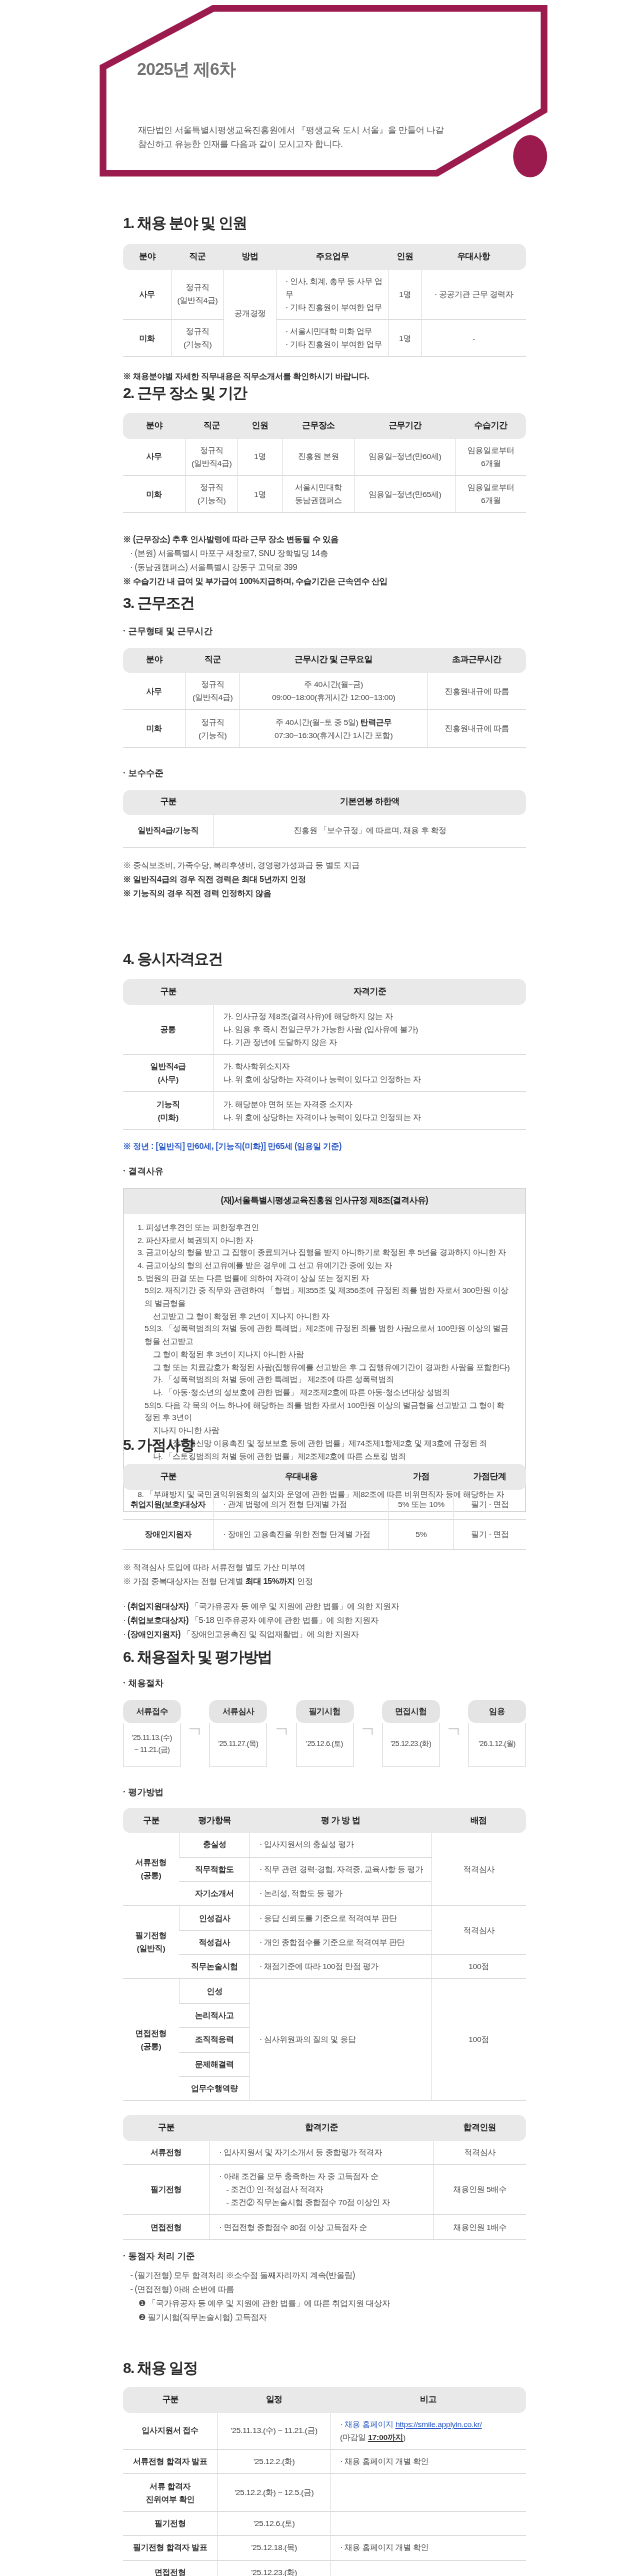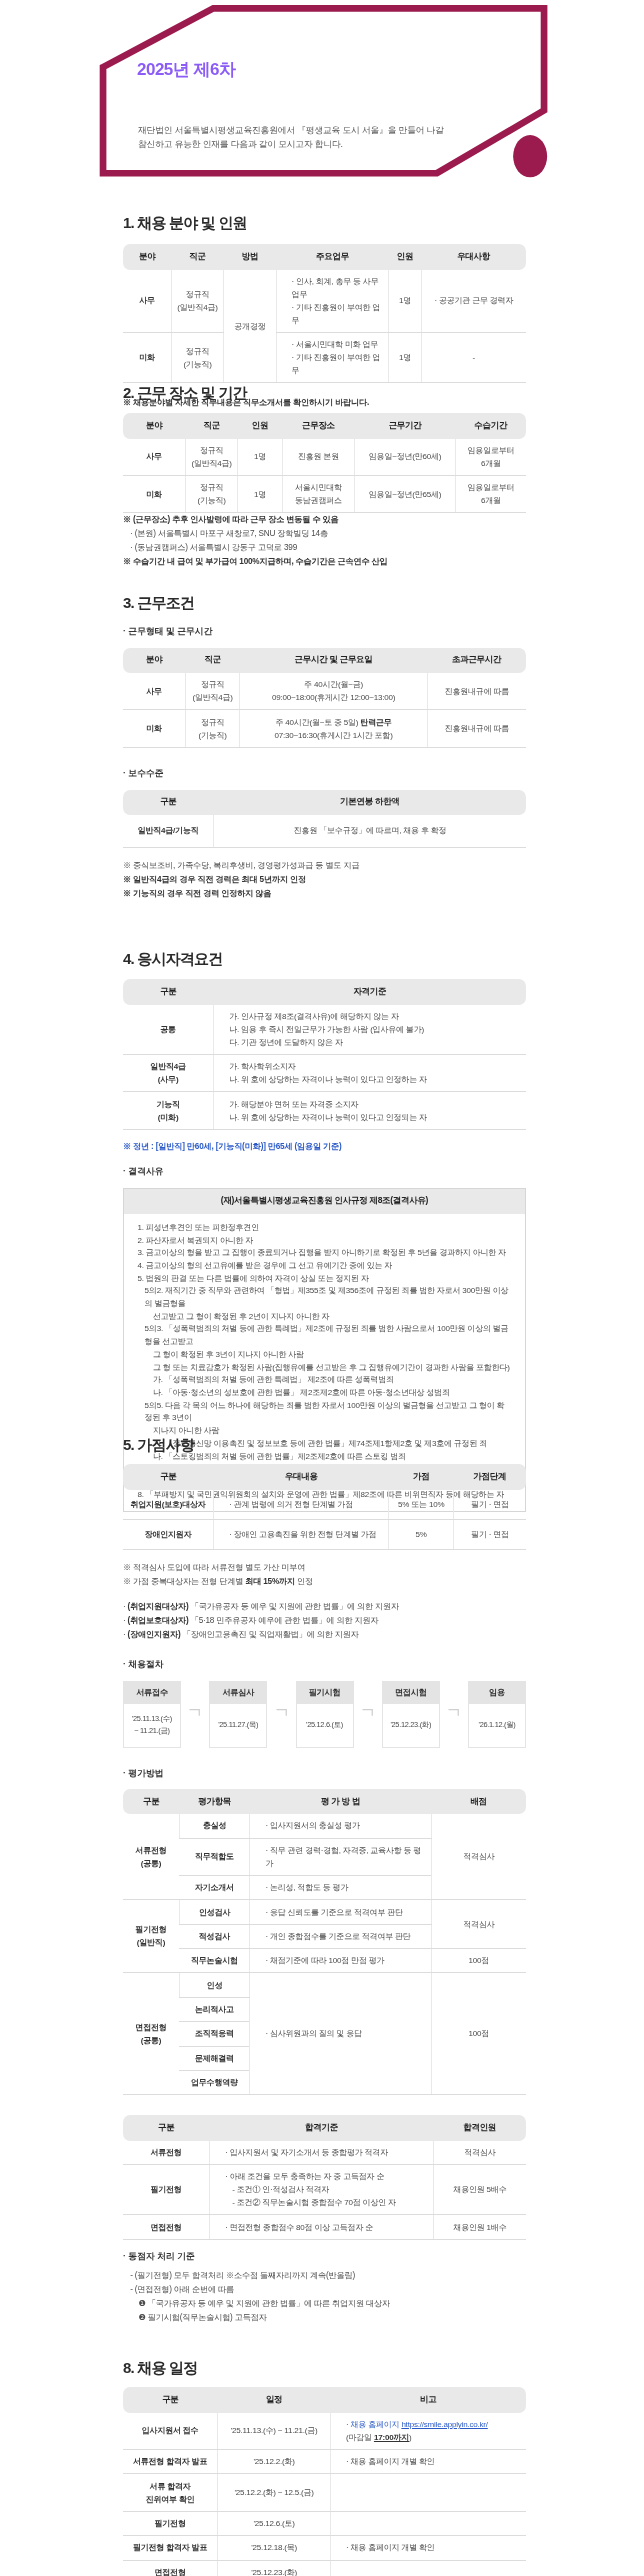--- a/index.html
+++ b/index.html
@@ -13,36 +13,36 @@
   .ul{text-decoration:underline;}
   .ind1{padding-left:7.2px;}
   .ind2{padding-left:15.5px;}
   
   .band{display:flex;background:#e9e9e9;border-radius:7.2px;}
   .band span{display:block;text-align:center;font-weight:700;font-size:8.5px;color:#222;padding:6.7px 0;letter-spacing:-0.3px;}
   table.tb{width:100%;border-collapse:collapse;table-layout:fixed;}
   .tb td{border-bottom:0.5px solid #dcdcdc;border-left:0.5px solid #e9e9e9;text-align:center;font-size:8px;color:#4a4a4a;padding:5.2px 4.1px;line-height:13px;vertical-align:middle;letter-spacing:-0.2px;}
   .tb td:first-child{border-left:none;}
   .tb td.lb{font-weight:700;color:#333;}
-  .tb td.lt{text-align:left;padding-left:15px;}
+  .tb td.lt{text-align:left;padding-left:9px;}
   
   .ibox{border:0.5px solid #d6d6d6;}
   .ibox-h{background:#e9e9e9;text-align:center;font-weight:700;font-size:8.5px;color:#222;padding:6.7px 0;letter-spacing:-0.3px;}
   .ibox-b{padding:7.7px 13.4px 9.3px;}
   .ibox-b p{margin:0;font-size:8px;color:#4a4a4a;line-height:12.7px;letter-spacing:-0.2px;}
   
   .flow{display:flex;}
   .fstep{width:58px;}
-  .fstep-h{background:#e4e4e4;text-align:center;font-weight:700;font-size:8.2px;color:#2e2e2e;padding:6.2px 0;letter-spacing:-0.3px;}
+  .fstep-h{background:#e4e4e4;text-align:center;font-weight:700;font-size:8.2px;color:#2e2e2e;padding:6.2px 0;letter-spacing:-0.3px;border-radius:8px;}
   .fstep-b{border:0.5px solid #e4e4e4;border-top:none;height:43px;display:flex;flex-direction:column;align-items:center;justify-content:center;font-size:7.4px;color:#4a4a4a;line-height:12.4px;letter-spacing:-0.3px;}
   .conn{flex:1;display:flex;align-items:center;justify-content:center;}
   .conn.topalign{align-items:flex-start;padding-top:27px;}
   
   .hdr{position:absolute;top:0;left:0;width:644px;height:178px;}
-  .hdr-year{position:absolute;left:137px;top:58px;font-size:17px;font-weight:600;color:#8b5cf6;letter-spacing:-0.5px;margin:0;}
+  .hdr-year{position:absolute;left:137px;top:58px;font-size:17px;font-weight:600;color:#737373;letter-spacing:-0.5px;margin:0;}
   .hdr-title{position:absolute;left:137px;top:86px;font-size:20px;font-weight:800;color:#9b1b4e;letter-spacing:-1px;margin:0;}
   .hdr-intro{position:absolute;left:138px;top:123px;font-size:8.8px;color:#555;line-height:14.4px;margin:0;letter-spacing:-0.2px;}
 </style>
 </head>
 <body>
 
 <div class="hdr">
   <svg width="644" height="178" viewBox="0 0 1250 345">
     <path d="M200,130 L414,16 L1056,16 L1056,214 L848,336 L200,336 Z" fill="none" stroke="#9b1b4e" stroke-width="13"></path>
     <ellipse cx="1029" cy="303" rx="33" ry="41" fill="#9b1b4e"></ellipse>
@@ -152,21 +152,21 @@
             <div>동남권캠퍼스</div>
           </td>
       <td>임용일~정년(만65세)</td>
       <td>
             <div>임용일로부터</div>
             <div>6개월</div>
           </td>
     </tr>
   </tbody>
     </table>
-  <div style="margin-top:0">
+  <div style="margin-top:20px">
     <p class="ln b">※ (근무장소) 추후 인사발령에 따라 근무 장소 변동될 수 있음</p>
     <p class="ln ind1">· (본원) 서울특별시 마포구 새창로7, SNU 장학빌딩 14층</p>
     <p class="ln ind1">· (동남권캠퍼스) 서울특별시 강동구 고덕로 399</p>
     <p class="ln b">※ 수습기간 내 급여 및 부가급여 100%지급하며, 수습기간은 근속연수 산입</p>
   </div>
 </div>
 
 <div class="sec" style="top:594px">
   <h2 class="sec-title">3. 근무조건</h2>
   <p class="sub-label" style="margin-top:13.4px">· 근무형태 및 근무시간</p>
@@ -339,20 +339,21 @@
     <p class="ln"><span>※ 가점 중복대상자는 전형 단계별 </span><span class="b">최대 15%까지</span><span> 인정</span></p>
   </div>
   <div style="margin-top:11.3px">
     <p class="ln">· <span class="b">(취업지원대상자)</span><span> 「국가유공자 등 예우 및 지원에 관한 법률」에 의한 지원자</span></p>
     <p class="ln">· <span class="b">(취업보호대상자)</span><span> 「5·18 민주유공자 예우에 관한 법률」에 의한 지원자</span></p>
     <p class="ln">· <span class="b">(장애인지원자)</span><span> 「장애인고용촉진 및 직업재활법」에 의한 지원자</span></p>
   </div>
 </div>
 
 <div class="sec" style="top:1648px">
+  <h2 class="sec-title">6. 채용절차 및 평가방법</h2>
   <p class="sub-label" style="margin-top:11.3px">· 채용절차</p>
   <div class="flow" style="margin-top:9.3px">
     <div class="fstep">
       <div class="fstep-h">서류접수</div>
       <div class="fstep-b">
           <div>'25.11.13.(수)</div>
           <div>~ 11.21.(금)</div>
         </div>
     </div>
     <div class="conn topalign">

